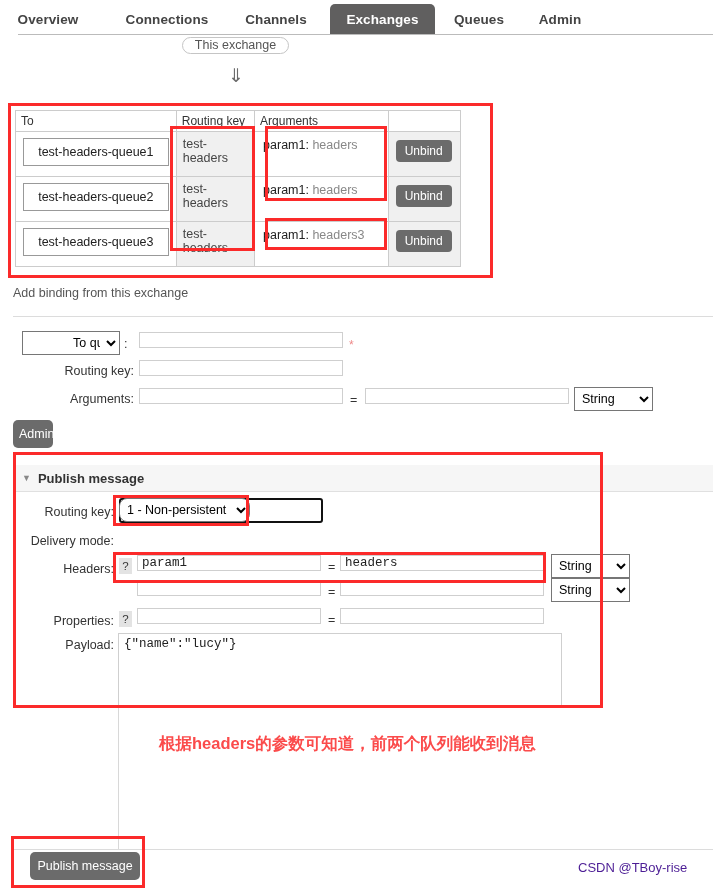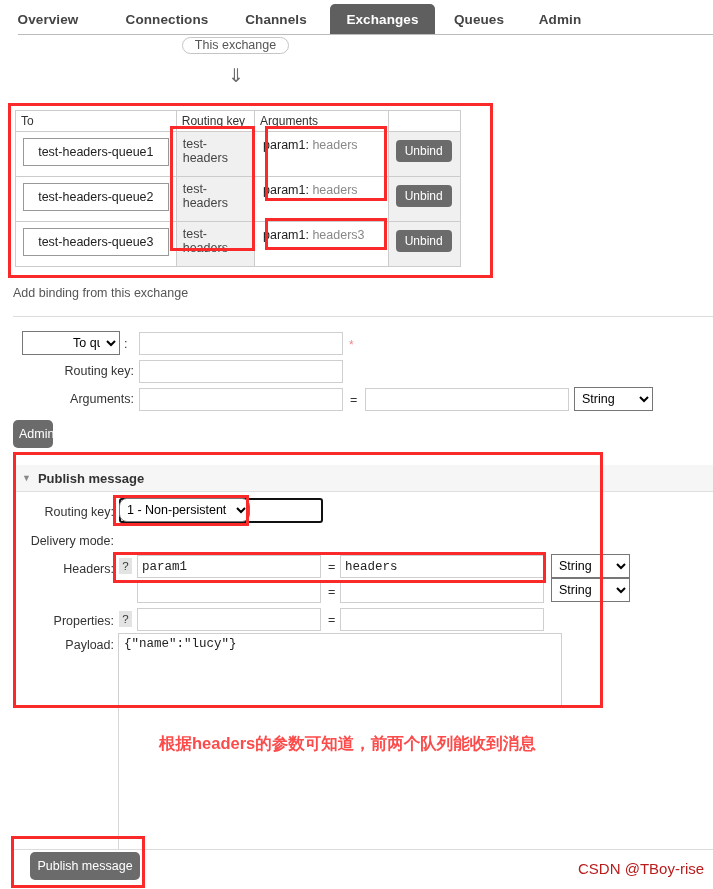--- a/index.html
+++ b/index.html
@@ -141,21 +141,21 @@
   .flabel {
     position: absolute;
     font-size: 12.5px;
     color: #333;
     text-align: right;
   }
   .ftext {
     position: absolute;
     border: 1px solid #cfcfcf;
     background: #fff;
-    height: 23px;
+    height: 16px;
     font-family: "Liberation Sans", sans-serif;
     font-size: 12px;
     padding: 1px 4px;
     color: #222;
   }
   .fmono {
     font-family: "Liberation Mono", monospace;
     font-size: 12.5px;
   }
   .fsel {
@@ -227,22 +227,22 @@
     padding: 3px 5px;
     resize: none;
     overflow: hidden;
   }
   .vline {
     position: absolute;
     border-left: 1px solid #d8d8d8;
   }
   .watermark {
     position: absolute;
-    color: #b91c1c;
-    font-size: 15px;
+    color: #4c1d95;
+    font-size: 13px;
   }
 </style>
 </head>
 <body>
 
 <div id="root">
 
   <div class="navbar">
     <div class="navtab" style="left:6px;width:84px;">Overview</div>
     <div class="navtab" style="left:112px;width:110px;">Connections</div>

